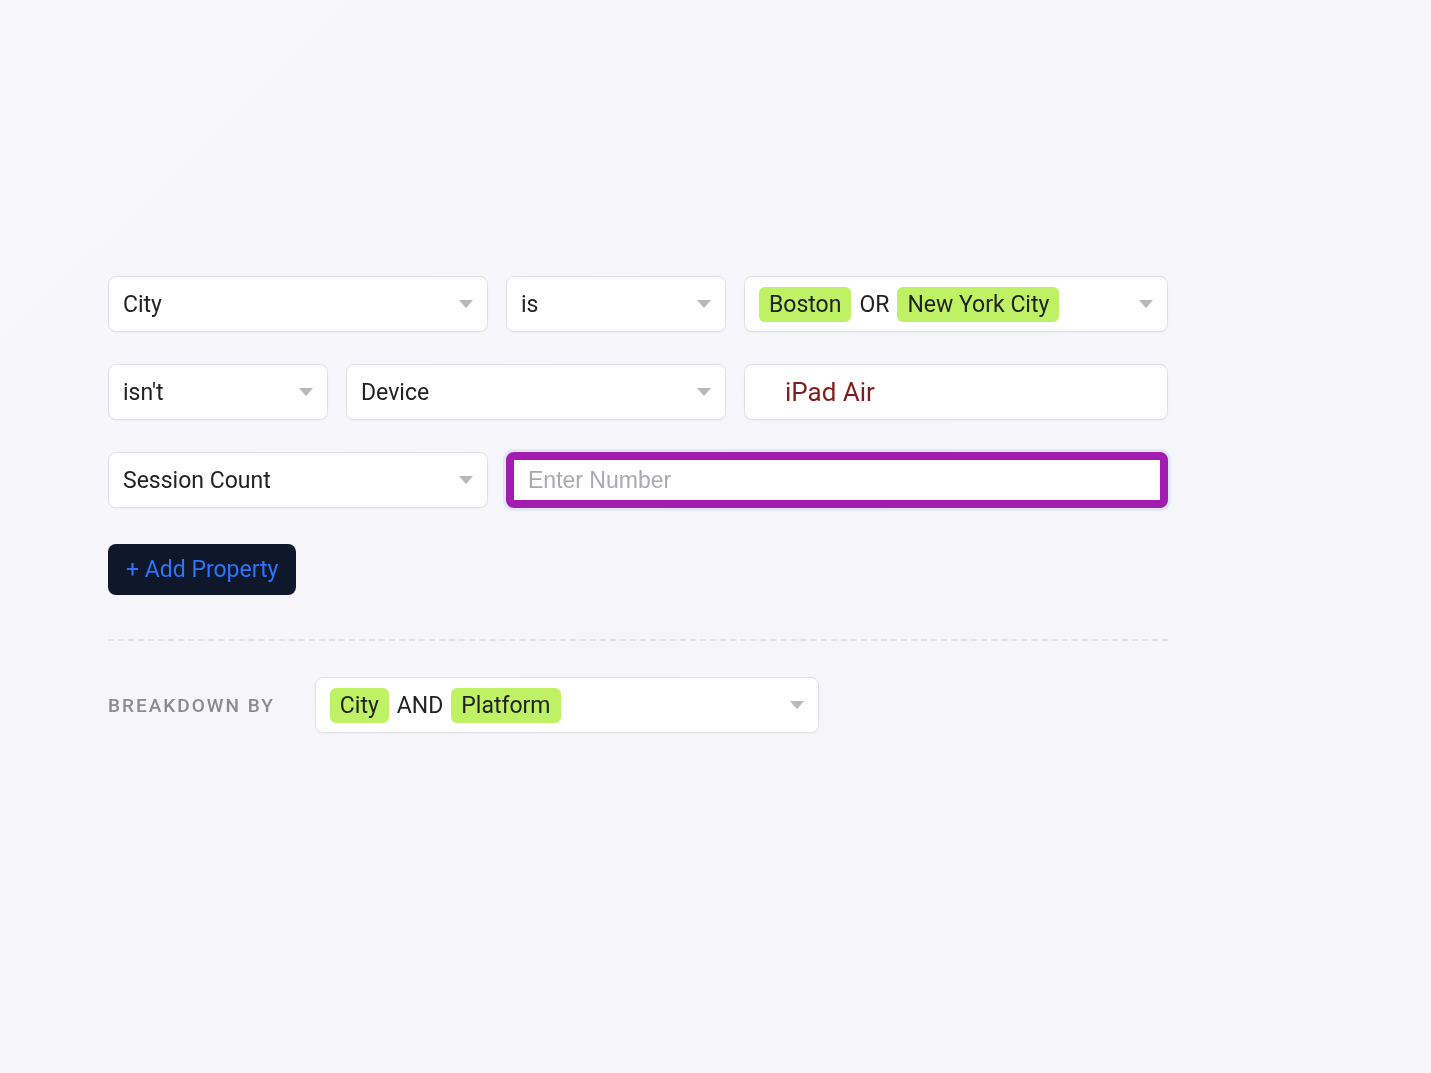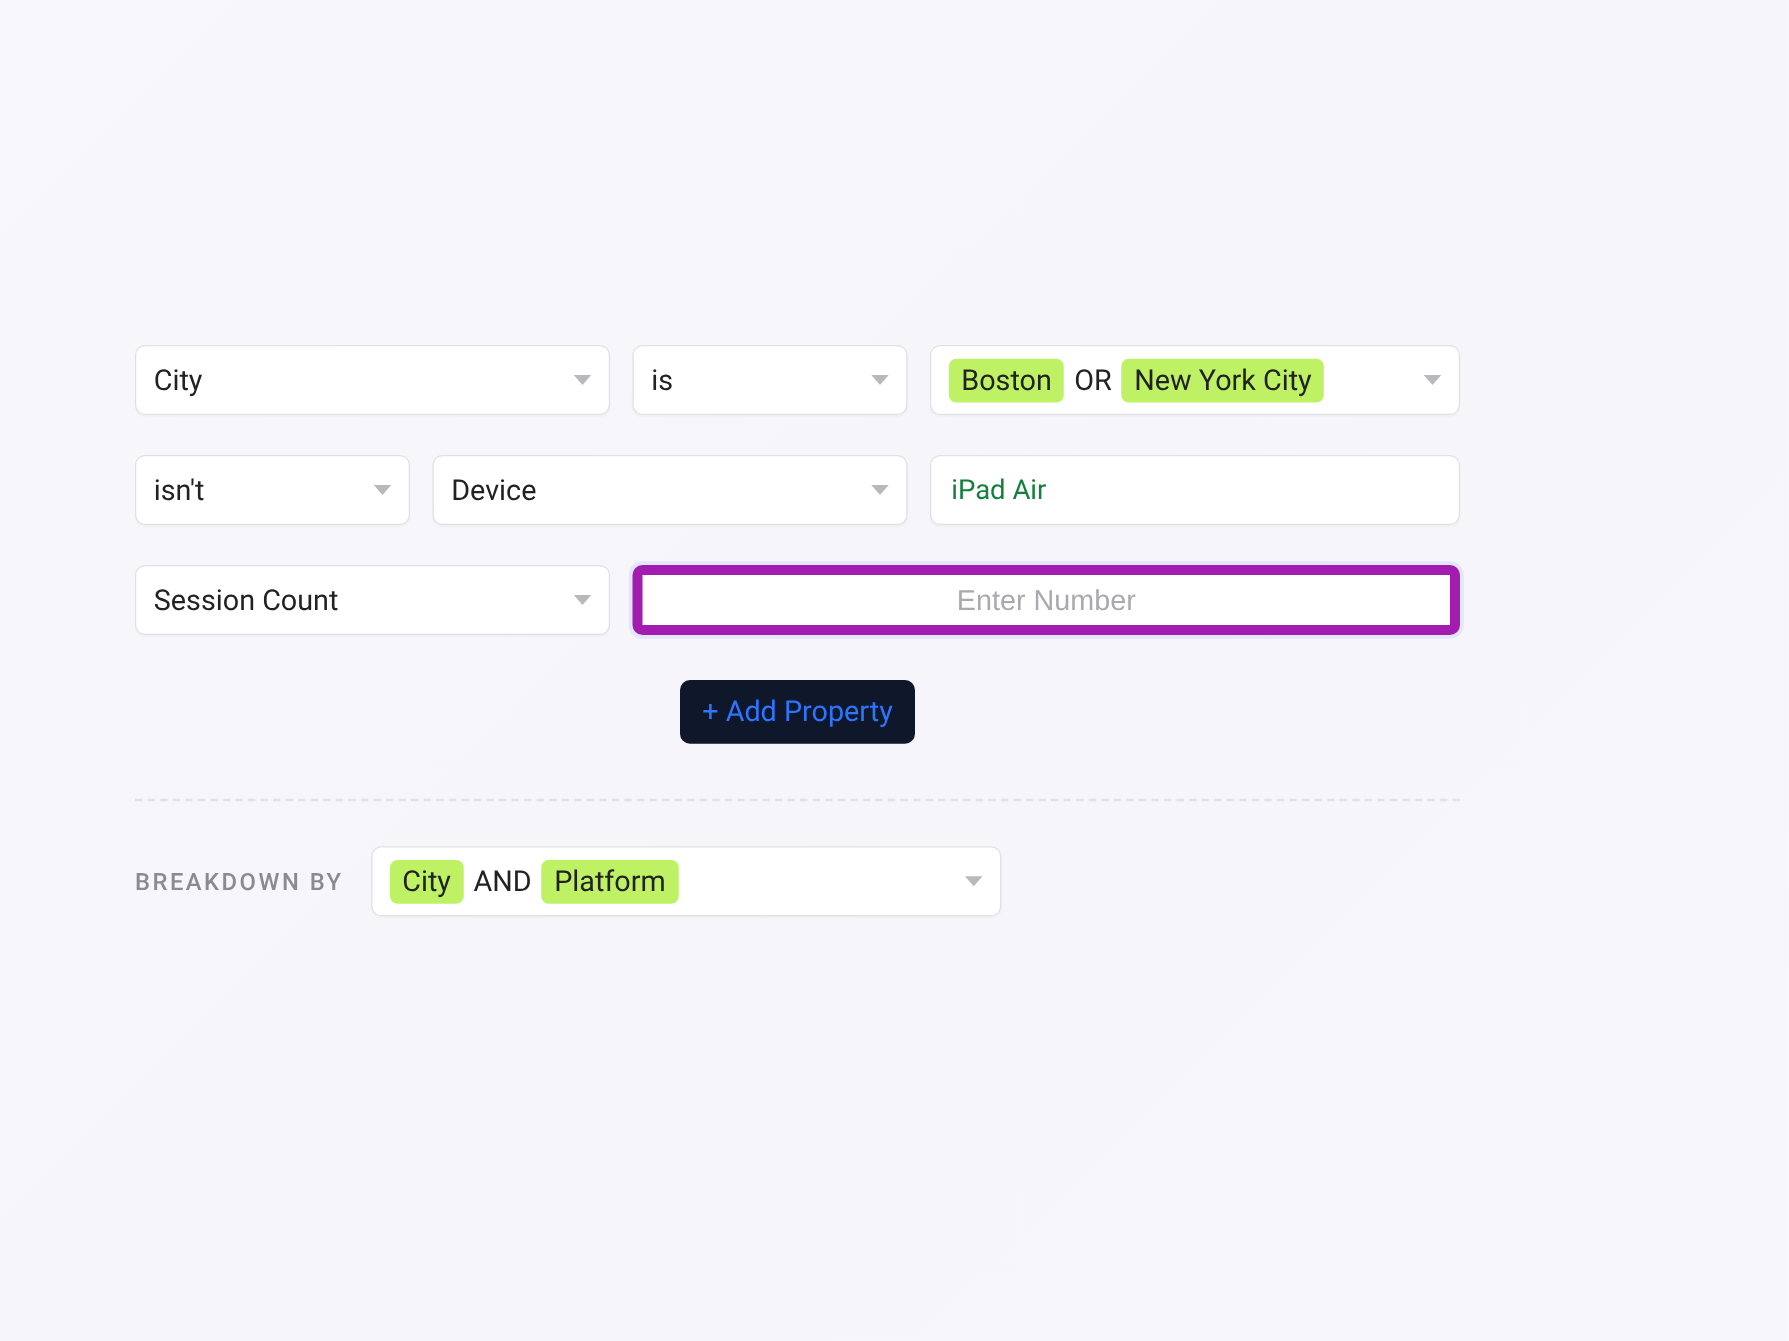--- a/index.html
+++ b/index.html
@@ -1,15 +1,15 @@
 <!DOCTYPE html>
 <html><head>
   <meta charset="utf-8">
   <style>
-    * { box-sizing: border-box; margin: 0; padding: 0; text-align: center; }
+    * { box-sizing: border-box; margin: 0; padding: 0; }
     body {
       width: 1431px;
       height: 1073px;
       background: linear-gradient(135deg, #f8f7fb 0%, #f6f5f9 50%, #f7f6fa 100%);
       font-family: -apple-system, BlinkMacSystemFont, "Segoe UI", Roboto, sans-serif;
       position: relative;
     }
     .container {
       position: absolute;
       left: 108px;
@@ -55,23 +55,24 @@
       color: #222;
       display: inline-flex;
       align-items: center;
     }
     .chip-separator {
       margin: 0 8px;
       font-size: 23px;
       color: #222;
     }
     .value-plain {
-      font-size: 22px;
-      color: #15803d;
+      font-size: 26px;
+      color: #7f1d1d;
       padding-left: 2px;
+      margin-left: 24px;
     }
     .input-box {
       background: #ffffff;
       border: 8px solid #a21caf;
       border-radius: 8px;
       height: 56px;
       width: 400px;
       flex: 1;
       display: flex;
       align-items: center;
@@ -101,21 +102,21 @@
       margin-top: 4px;
     }
     .divider {
       border: none;
       border-top: 2px dashed #e2e2e6;
       margin: 44px 0 36px 0;
     }
     .breakdown-row {
       display: flex;
       align-items: center;
-      gap: 22px;
+      gap: 40px;
     }
     .breakdown-label {
       font-size: 19px;
       letter-spacing: 2px;
       color: #8a8a92;
       font-weight: 500;
       text-transform: uppercase;
     }
     .breakdown-select {
       background: #ffffff;

